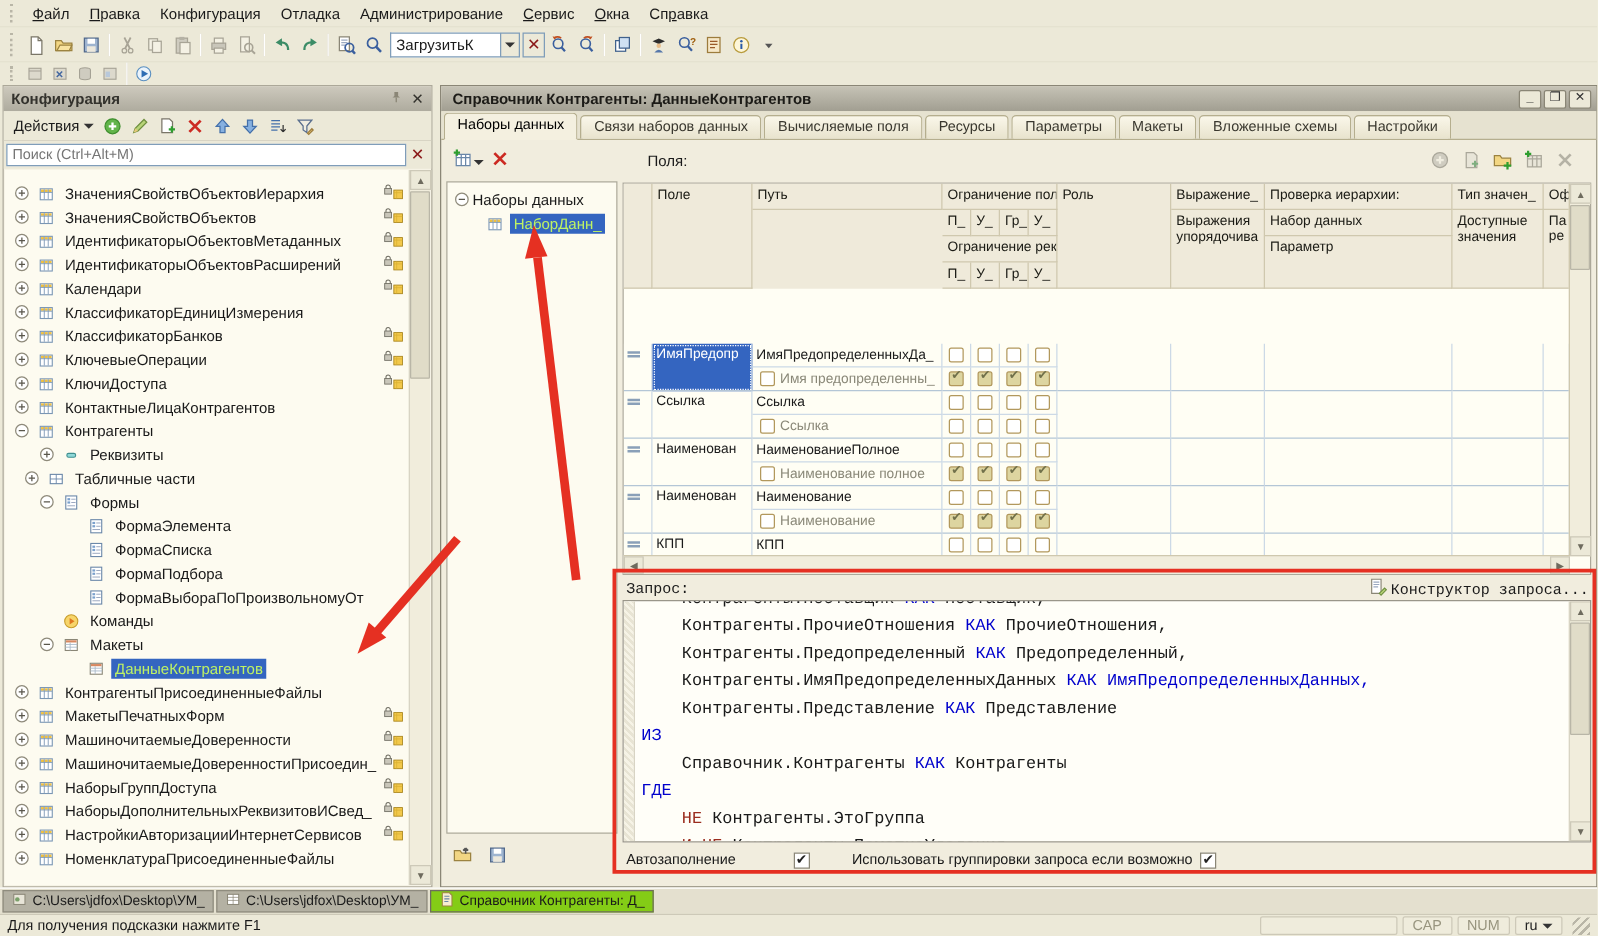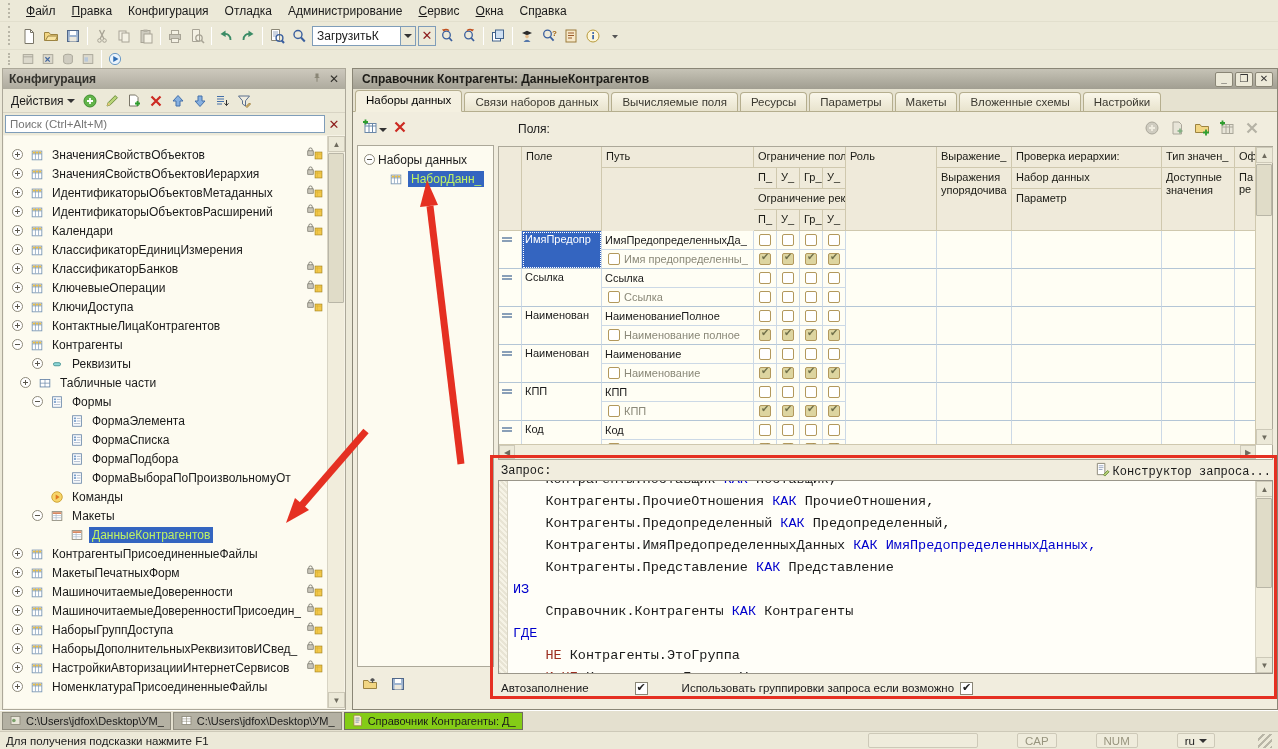--- a/index.html
+++ b/index.html
@@ -64,21 +64,21 @@
 
   
   #dspanel { position:absolute; left:4px; top:76px; width:137px; height:522px; background:#fdfbf0; border:1px solid #aca899; padding-top:4px; }
   #dsbottom { position:absolute; left:6px; top:604px; display:flex; gap:6px; }
 
   
   #ftable { position:absolute; left:145px; top:77px; width:775px; height:314px; border:1px solid #aca899; background:#fffef4; }
   .hgrid { display:grid; grid-template-columns:23px 80px 152px 23px 23px 23px 23px 91px 75px 150px 73px 21px; grid-auto-rows:21px; width:757px; background:#efeada; }
   .hc { border-right:1px solid #cfc8ae; border-bottom:1px solid #cfc8ae; padding:3px 3px 0 4px; font-size:11px; overflow:hidden; white-space:nowrap; color:#1a1a14; }
   .rowswrap { position:absolute; left:0; top:84px; width:757px; height:214px; overflow:hidden; }
-  .rgrid { display:grid; grid-template-columns:23px 80px 152px 23px 23px 23px 23px 91px 75px 150px 73px 21px; grid-auto-rows:19px; background:#fffef4; }
+  .rgrid { display:grid; grid-template-columns:23px 80px 152px 23px 23px 23px 23px 91px 75px 150px 73px 21px; grid-auto-rows:19px; background:#fffef4;margin-top:44px; }
   .bc { border-right:1px solid #ccd9e6; border-bottom:1px solid #ccd9e6; overflow:hidden; white-space:nowrap; font-size:11px; display:flex; align-items:center; padding:0 3px; }
   .bc.rowend { border-bottom:1px solid #b4c6d6; }
   .cb { width:12px; height:12px; border:1px solid #b2985c; background:#fff; border-radius:2px; position:relative; flex:none; }
   .cb.on { background:#ddd5a0; }
   .cb.on::after { content:"✔"; position:absolute; left:1px; top:-3px; font-size:10px; color:#70704a; }
   .cbcell { justify-content:center; }
   .subtxt { color:#8a8878; }
   .fieldsel { background:#3465c0; color:#fff; outline:1px dotted #fff; outline-offset:-2px; }
   .gripic { width:10px; height:5px; border-top:2px solid #8aa0b8; border-bottom:2px solid #8aa0b8; }
   #fvscroll { position:absolute; right:0; top:0; width:17px; height:298px; background:#f1eddc; border-left:1px solid #cfc8ae; }
@@ -95,21 +95,21 @@
   #qscroll { position:absolute; right:0; top:0; width:17px; bottom:0; background:#f1eddc; border-left:1px solid #d8d4c4; }
   #qchecks { position:absolute; left:145px; top:610px; width:775px; height:18px; display:flex; align-items:center; gap:6px; font-size:11.5px; }
   .qcb { width:13px; height:13px; border:1px solid #8a8676; background:#fff; position:relative; }
   .qcb::after { content:"✔"; position:absolute; left:1px; top:-2px; font-size:11px; color:#222; }
 
   
   #taskbar { position:absolute; left:0; top:710px; width:1278px; height:21px; background:#e4e0cf; border-top:1px solid #fff; display:flex; align-items:center; gap:2px; padding:1px 2px; }
   .taskbtn { height:18px; display:flex; align-items:center; gap:4px; padding:0 6px; font-size:11px; border:1px solid #8f8c7e; background:#b4b1a3; max-width:182px; white-space:nowrap; overflow:hidden; }
   .taskbtn.active { background:#84cc16; border-color:#6e6b5e; }
   .taskbtn svg { width:13px; height:13px; flex:none; }
-  #statusbar { position:absolute; left:0; top:731px; width:1278px; height:18px; background:#ece9d8; border-top:1px solid #cdc9b8; display:flex; align-items:center; padding:0 6px; font-size:11.5px;gap:35px; }
+  #statusbar { position:absolute; left:0; top:731px; width:1278px; height:18px; background:#ece9d8; border-top:1px solid #cdc9b8; display:flex; align-items:center; padding:0 6px; font-size:11.5px; }
   #statusbar .ind { margin-left:4px; border:1px solid #cdc9b8; border-radius:2px; padding:0 7px; height:15px; line-height:14px; color:#98957f; background:#efecdc; }
   #statusbar .ind.ru { color:#222; display:flex; align-items:center; gap:4px; }
   #sgrip { width:14px; height:14px; margin-left:8px; background:repeating-linear-gradient(135deg,transparent 0 3px,#b9b6a7 3px 5px); }
 
   
   #redrect { position:absolute; left:490px; top:455px; width:787px; height:244px; border:3px solid #e53022; z-index:40; pointer-events:none; }
   #arrowsvg { position:absolute; left:0; top:0; z-index:41; pointer-events:none; }
 </style>
 </head>
 <body>
@@ -375,21 +375,21 @@
           <span class="texp plus"></span>
     <span class="tico">
             <svg viewBox="0 0 16 16">
               <rect x="2.5" y="3.5" width="11" height="10" fill="#fff" stroke="#7a96b4"></rect>
               <rect x="3.2" y="4.2" width="2.8" height="2.2" fill="#f0c040"></rect>
               <rect x="6.6" y="4.2" width="2.8" height="2.2" fill="#f0c040"></rect>
               <rect x="10" y="4.2" width="2.8" height="2.2" fill="#f0c040"></rect>
               <path d="M6.2 4V13M9.8 4V13M2.5 6.8h11" stroke="#7a96b4" stroke-width=".8"></path>
             </svg>
           </span>
-    <span class="tlabel">ЗначенияСвойствОбъектов</span>
+    <span class="tlabel">ЗначенияСвойствОбъектовИерархия</span>
           <span class="tlocks">
       <span><svg width="11" height="11" viewBox="0 0 16 16">
                 <rect x="4" y="7" width="8" height="6.5" fill="#c9c6ba" stroke="#6f6d62"></rect>
                 <path d="M5.5 7V5.3a2.5 2.5 0 0 1 5 0V7" fill="none" stroke="#6f6d62" stroke-width="1.2"></path>
               </svg></span>
       <span class="cube"><svg width="9" height="9" viewBox="0 0 16 16">
                 <rect x="3" y="3" width="10" height="10" fill="#f2c84b" stroke="#a8841c"></rect>
                 <path d="M3 6h10M6.3 3v10" stroke="#d8ae30" stroke-width=".8"></path>
               </svg></span>
           </span>
@@ -398,21 +398,21 @@
           <span class="texp plus"></span>
     <span class="tico">
             <svg viewBox="0 0 16 16">
               <rect x="2.5" y="3.5" width="11" height="10" fill="#fff" stroke="#7a96b4"></rect>
               <rect x="3.2" y="4.2" width="2.8" height="2.2" fill="#f0c040"></rect>
               <rect x="6.6" y="4.2" width="2.8" height="2.2" fill="#f0c040"></rect>
               <rect x="10" y="4.2" width="2.8" height="2.2" fill="#f0c040"></rect>
               <path d="M6.2 4V13M9.8 4V13M2.5 6.8h11" stroke="#7a96b4" stroke-width=".8"></path>
             </svg>
           </span>
-    <span class="tlabel">ЗначенияСвойствОбъектовИерархия</span>
+    <span class="tlabel">ЗначенияСвойствОбъектов</span>
           <span class="tlocks">
       <span><svg width="11" height="11" viewBox="0 0 16 16">
                 <rect x="4" y="7" width="8" height="6.5" fill="#c9c6ba" stroke="#6f6d62"></rect>
                 <path d="M5.5 7V5.3a2.5 2.5 0 0 1 5 0V7" fill="none" stroke="#6f6d62" stroke-width="1.2"></path>
               </svg></span>
       <span class="cube"><svg width="9" height="9" viewBox="0 0 16 16">
                 <rect x="3" y="3" width="10" height="10" fill="#f2c84b" stroke="#a8841c"></rect>
                 <path d="M3 6h10M6.3 3v10" stroke="#d8ae30" stroke-width=".8"></path>
               </svg></span>
           </span>

